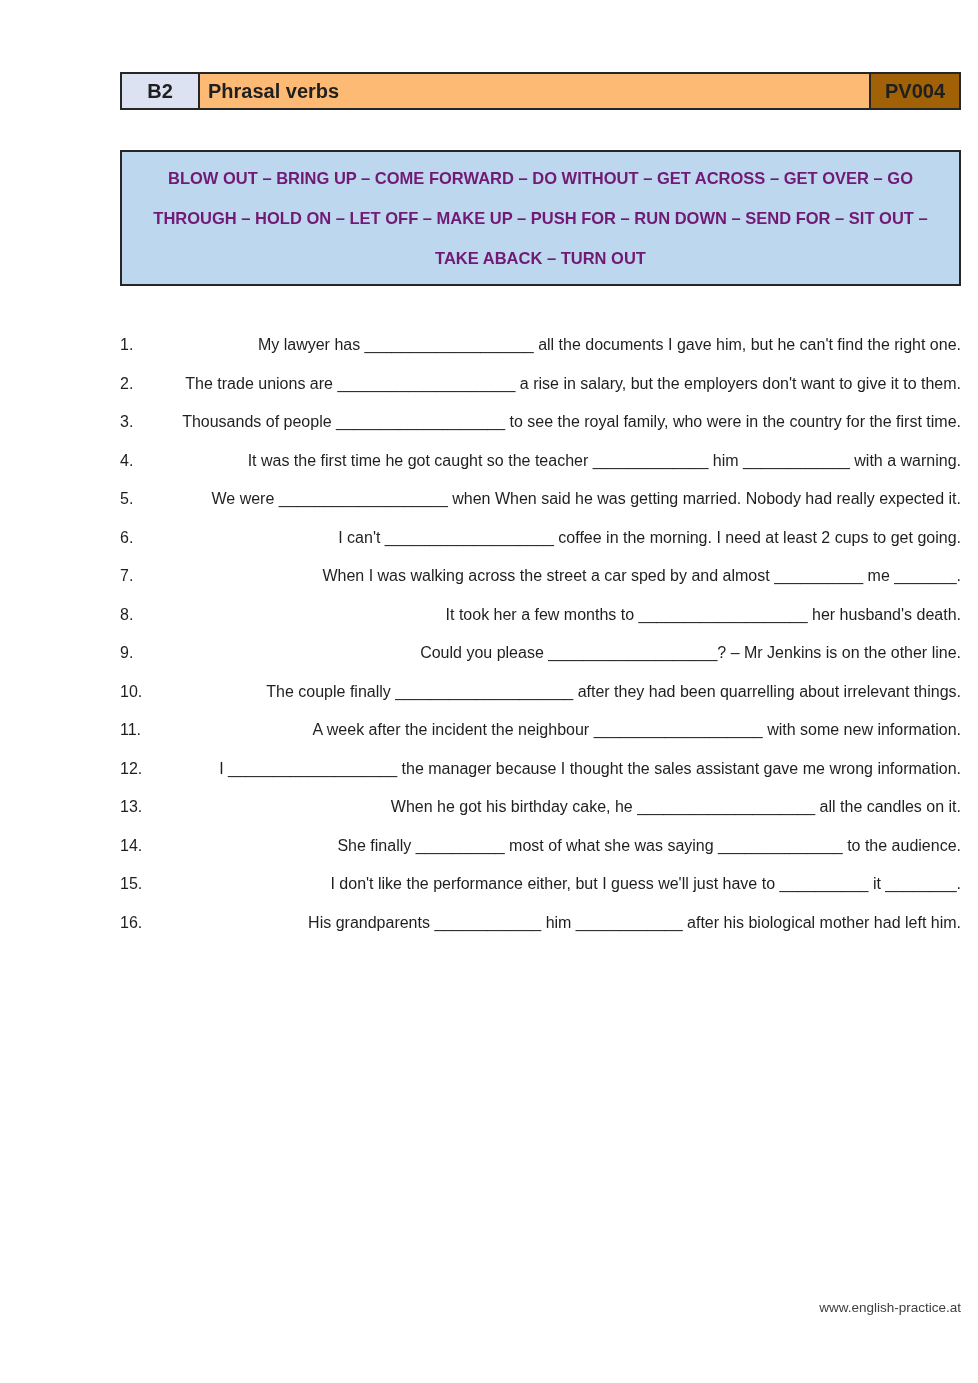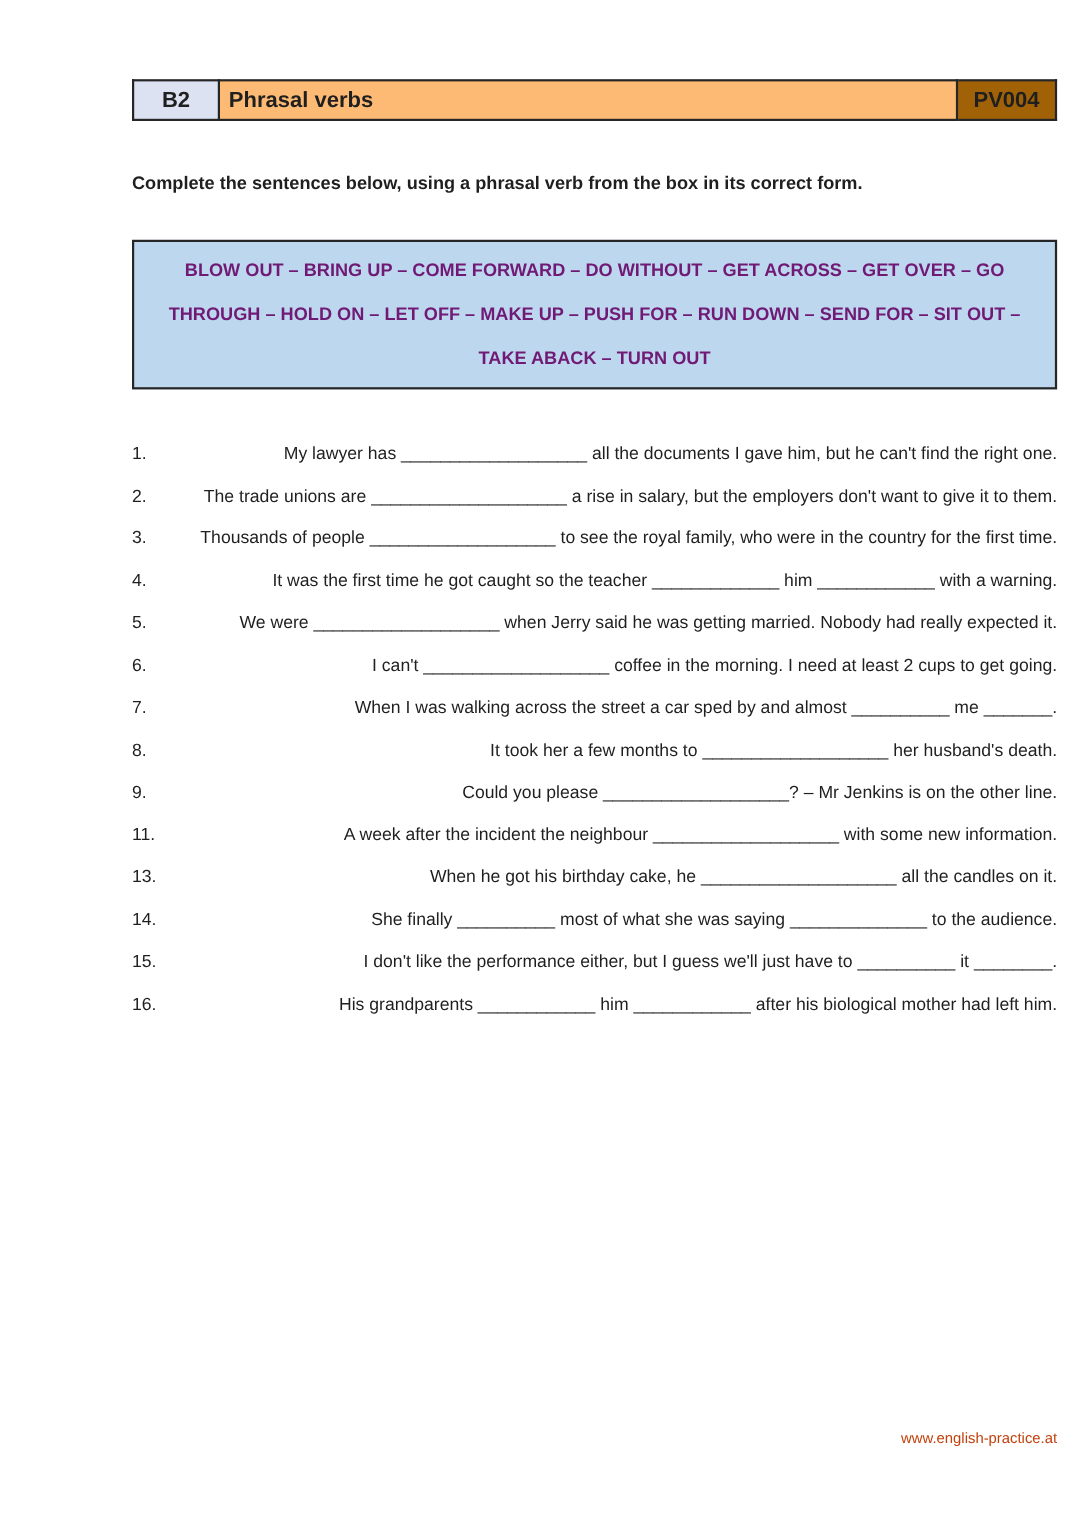--- a/index.html
+++ b/index.html
@@ -87,40 +87,39 @@
   .item .txt {
     flex: 1 1 auto;
     text-align: right;
   }
 
   .footer {
     position: absolute;
     top: 1300px;
     right: 47px;
     font-size: 13.5px;
-    color: #c2410c;
+    color: #404040;
   }
 </style>
 </head>
 <body>
 
 <div class="page">
   <div class="content">
 
     <table class="header-bar">
       <tbody>
           <tr>
         <td class="cell-level">B2</td>
         <td class="cell-title">Phrasal verbs</td>
         <td class="cell-code">PV004</td>
       </tr>
     </tbody>
       </table>
 
-    <p class="instruction">Complete the sentences below, using a phrasal verb from the box in its correct form.</p>
 
     <div class="word-box">BLOW OUT – BRING UP – COME FORWARD – DO WITHOUT – GET ACROSS – GET OVER – GO THROUGH – HOLD ON – LET OFF – MAKE UP – PUSH FOR – RUN DOWN – SEND FOR – SIT OUT – TAKE ABACK – TURN OUT</div>
 
     <div class="items">
       <div class="item">
         <span class="num">1.</span>
         <span class="txt">My lawyer has ___________________ all the documents I gave him, but he can't find the right one.</span>
       </div>
       <div class="item">
         <span class="num">2.</span>
@@ -129,41 +128,49 @@
       <div class="item">
         <span class="num">3.</span>
         <span class="txt">Thousands of people ___________________ to see the royal family, who were in the country for the first time.</span>
       </div>
       <div class="item">
         <span class="num">4.</span>
         <span class="txt">It was the first time he got caught so the teacher _____________ him ____________ with a warning.</span>
       </div>
       <div class="item">
         <span class="num">5.</span>
-        <span class="txt">We were ___________________ when Jerry said he was getting married. Nobody had really expected it.</span>
+        <span class="txt">We were ___________________ when When said he was getting married. Nobody had really expected it.</span>
       </div>
       <div class="item">
         <span class="num">6.</span>
         <span class="txt">I can't ___________________ coffee in the morning. I need at least 2 cups to get going.</span>
       </div>
       <div class="item">
         <span class="num">7.</span>
         <span class="txt">When I was walking across the street a car sped by and almost __________ me _______.</span>
       </div>
       <div class="item">
         <span class="num">8.</span>
         <span class="txt">It took her a few months to ___________________ her husband's death.</span>
       </div>
       <div class="item">
         <span class="num">9.</span>
         <span class="txt">Could you please ___________________? – Mr Jenkins is on the other line.</span>
       </div>
       <div class="item">
+        <span class="num">10.</span>
+        <span class="txt">The couple finally ____________________ after they had been quarrelling about irrelevant things.</span>
+      </div>
+      <div class="item">
         <span class="num">11.</span>
         <span class="txt">A week after the incident the neighbour ___________________ with some new information.</span>
+      </div>
+      <div class="item">
+        <span class="num">12.</span>
+        <span class="txt">I ___________________ the manager because I thought the sales assistant gave me wrong information.</span>
       </div>
       <div class="item">
         <span class="num">13.</span>
         <span class="txt">When he got his birthday cake, he ____________________ all the candles on it.</span>
       </div>
       <div class="item">
         <span class="num">14.</span>
         <span class="txt">She finally __________ most of what she was saying ______________ to the audience.</span>
       </div>
       <div class="item">

